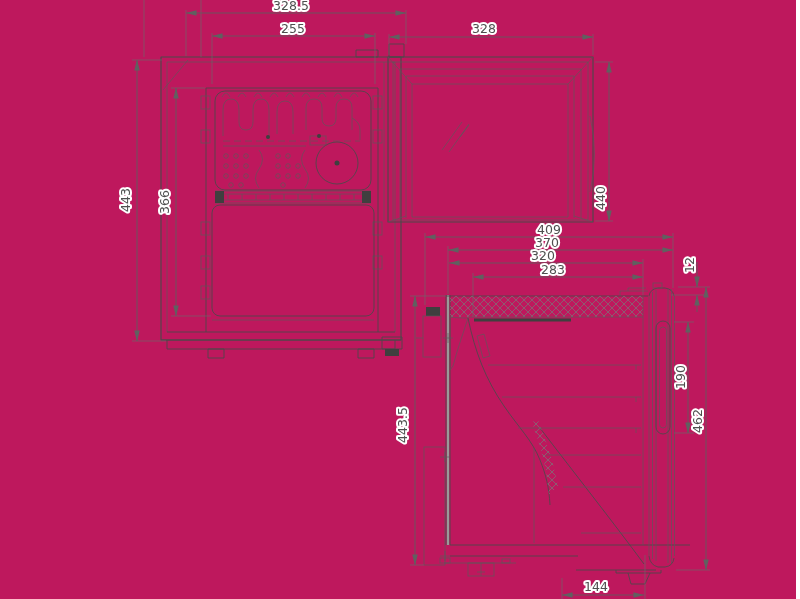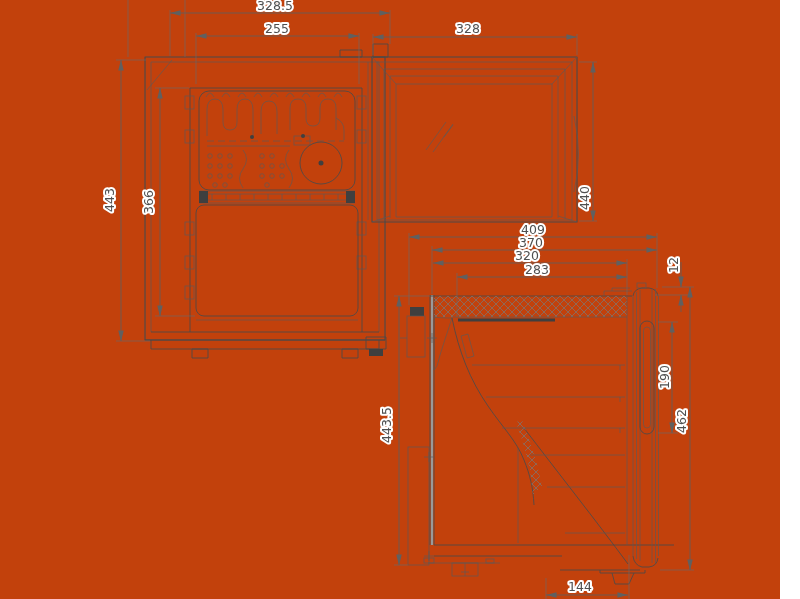--- a/index.html
+++ b/index.html
@@ -1,17 +1,17 @@
 <!DOCTYPE html>
 <html><head>
 <meta charset="utf-8">
 <style>
   html,body{margin:0;padding:0;background:#ffffff;}
-  .canvas{position:relative;width:780px;height:599px;background:#c2410c;overflow:hidden;
-          font-family:"DejaVu Sans",sans-serif;}
+  .canvas{position:relative;width:780px;height:599px;background:#be185d;overflow:hidden;
+          font-family:"DejaVu Sans",sans-serif;padding-left:16px;}
   svg{display:block;}
   .ln{stroke:#4a4a4a;stroke-width:1.1;fill:none;stroke-linejoin:round;}
   .md{stroke:#4a4a4a;stroke-width:0.85;fill:none;stroke-linejoin:round;}
   .tn{stroke:#5a5a5a;stroke-width:0.65;fill:none;}
   .dm{stroke:#606060;stroke-width:0.85;fill:none;}
   .xt{stroke:#6a6a6a;stroke-width:0.65;fill:none;}
   .gray{stroke:#9a9a9a;stroke-width:2.4;fill:none;}
   .dk{fill:#3f3f3f;stroke:none;}
   .lb{font-size:12.5px;fill:#4f4f4f;text-anchor:middle;paint-order:stroke;stroke:#ffffff;stroke-width:4px;stroke-linejoin:round;}
   .dash{stroke-dasharray:7 4;}

